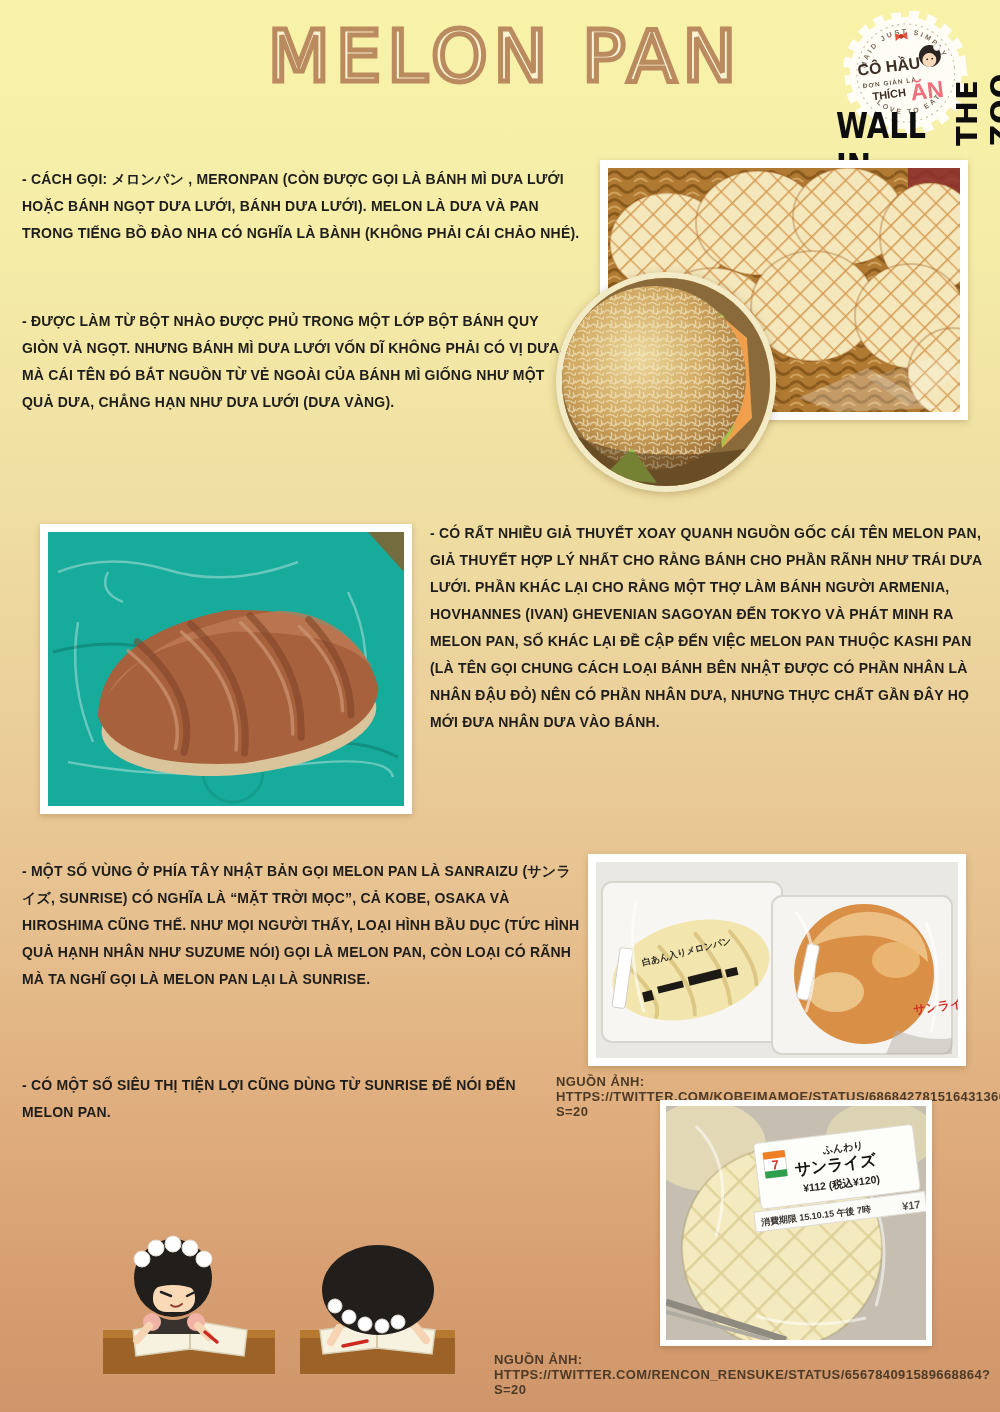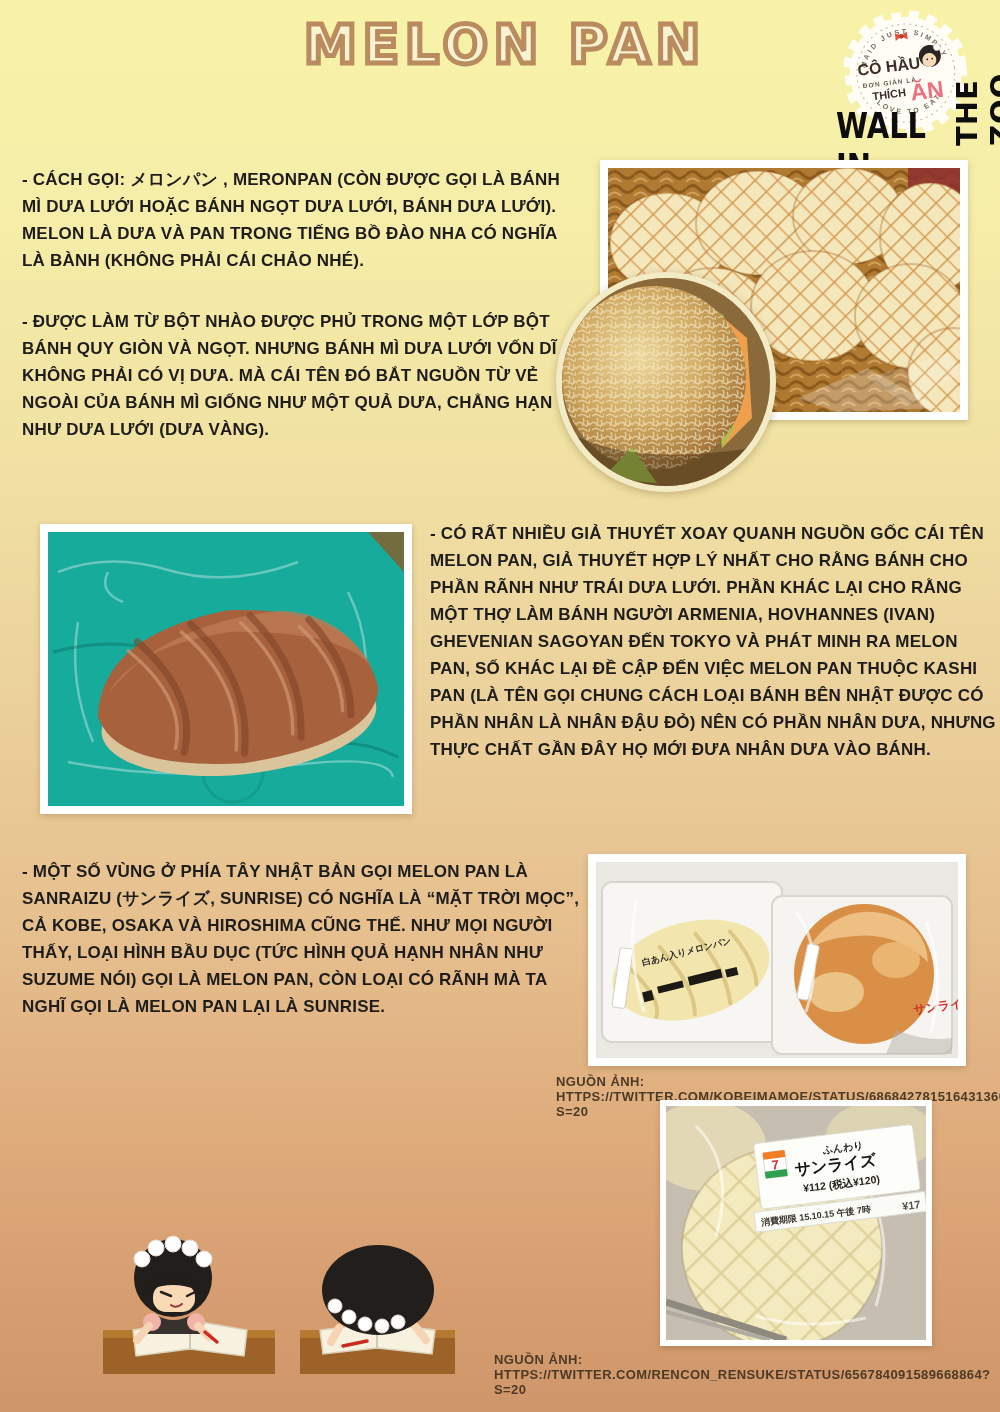--- a/index.html
+++ b/index.html
@@ -5,40 +5,40 @@
   html,body{margin:0;padding:0;}
   .page{
     position:relative; width:1000px; height:1412px; overflow:hidden;
     font-family:"Liberation Sans", sans-serif;
     background:linear-gradient(180deg,
       #f8f3a9 0%, #f5eda8 16%, #f0e0a3 34%, #ebd09b 50%,
       #e6bf8e 66%, #dfac7c 80%, #d69d70 92%, #cf966b 100%);
   }
   .title{
     position:absolute; left:235px; top:14px; width:540px; text-align:center;
-    font-size:53px; font-weight:700; letter-spacing:6px;
+    font-size:72px; font-weight:400; letter-spacing:6px;
     color:#faf3d2; -webkit-text-stroke:5px #bb8b60;
     text-shadow:0 0 1px #bb8b60;
     font-family:"DejaVu Sans", sans-serif;
   }
   .brand-line{
     position:absolute; left:836px; top:106px; width:125px;
     font-size:29px; font-weight:900; color:#0d0d0d; letter-spacing:0px;
     transform:scaleY(1.2); transform-origin:top left;
     font-family:"DejaVu Sans", sans-serif;
   }
   .brand-vert{
     position:absolute; left:950px; top:8px; height:138px;
     writing-mode:vertical-rl; transform:rotate(180deg);
     font-size:29px; font-weight:900; color:#0d0d0d; letter-spacing:1px;
     font-family:"DejaVu Sans", sans-serif;
   }
   .badge{ position:absolute; left:845px; top:12px; transform:rotate(-7deg); }
   .para{
-    position:absolute; font-size:17px; font-weight:700; color:#1e1d1b;
+    position:absolute; font-size:14px; font-weight:700; color:#1e1d1b;
     line-height:27px; letter-spacing:0.2px; white-space:pre-wrap;
   }
   .accent-red{ color:#e8362a; font-weight:800; }
   .src{
     position:absolute; font-size:13px; font-weight:700; color:#4d3a26;
     letter-spacing:0.4px;
   }
   .photo-frame{
     position:absolute; background:#ffffff; box-shadow:0 2px 6px rgba(90,60,20,.25);
   }
@@ -91,20 +91,21 @@
     </svg>
   </div>
 
   <div class="brand-line">WALL IN</div>
   <div class="brand-vert">THE ZOO</div>
 
   <div class="para" style="left:22px; top:166px; width:560px;">- CÁCH GỌI: メロンパン , MERONPAN (CÒN ĐƯỢC GỌI LÀ BÁNH MÌ DƯA LƯỚI HOẶC BÁNH NGỌT DƯA LƯỚI, BÁNH DƯA LƯỚI). MELON LÀ DƯA VÀ PAN TRONG TIẾNG BỒ ĐÀO NHA CÓ NGHĨA LÀ BÀNH (KHÔNG PHẢI CÁI CHẢO NHÉ).</div>
   <div class="para" style="left:22px; top:308px; width:556px;">- ĐƯỢC LÀM TỪ BỘT NHÀO ĐƯỢC PHỦ TRONG MỘT LỚP BỘT BÁNH QUY GIÒN VÀ NGỌT. NHƯNG BÁNH MÌ DƯA LƯỚI VỐN DĨ KHÔNG PHẢI CÓ VỊ DƯA. MÀ CÁI TÊN ĐÓ BẮT NGUỒN TỪ VẺ NGOÀI CỦA BÁNH MÌ GIỐNG NHƯ MỘT QUẢ DƯA, CHẲNG HẠN NHƯ DƯA LƯỚI (DƯA VÀNG).</div>
   <div class="para" style="left:430px; top:520px; width:568px;">- CÓ RẤT NHIỀU GIẢ THUYẾT XOAY QUANH NGUỒN GỐC CÁI TÊN MELON PAN, GIẢ THUYẾT HỢP LÝ NHẤT CHO RẰNG BÁNH CHO PHẦN RÃNH NHƯ TRÁI DƯA LƯỚI. PHẦN KHÁC LẠI CHO RẰNG MỘT THỢ LÀM BÁNH NGƯỜI ARMENIA, HOVHANNES (IVAN) GHEVENIAN SAGOYAN ĐẾN TOKYO VÀ PHÁT MINH RA MELON PAN, SỐ KHÁC LẠI ĐỀ CẬP ĐẾN VIỆC MELON PAN THUỘC KASHI PAN (LÀ TÊN GỌI CHUNG CÁCH LOẠI BÁNH BÊN NHẬT ĐƯỢC CÓ PHẦN NHÂN LÀ NHÂN ĐẬU ĐỎ) NÊN CÓ PHẦN NHÂN DƯA, NHƯNG THỰC CHẤT GẦN ĐÂY HỌ MỚI ĐƯA NHÂN DƯA VÀO BÁNH.</div>
   <div class="para" style="left:22px; top:858px; width:562px;">- MỘT SỐ VÙNG Ở PHÍA TÂY NHẬT BẢN GỌI MELON PAN LÀ SANRAIZU (サンライズ, SUNRISE) CÓ NGHĨA LÀ “MẶT TRỜI MỌC”, CẢ KOBE, OSAKA VÀ HIROSHIMA CŨNG THẾ. NHƯ MỌI NGƯỜI THẤY, LOẠI HÌNH BẦU DỤC (TỨC HÌNH QUẢ HẠNH NHÂN NHƯ SUZUME NÓI) GỌI LÀ MELON PAN, CÒN LOẠI CÓ RÃNH MÀ TA NGHĨ GỌI LÀ MELON PAN LẠI LÀ SUNRISE.</div>
+  <div class="para" style="left:22px; top:1072px; width:522px;">- CÓ MỘT SỐ SIÊU THỊ TIỆN LỢI CŨNG DÙNG TỪ SUNRISE ĐỂ NÓI ĐẾN MELON PAN.</div>
 
   <div class="src" style="left:556px; top:1074px; width:440px;">NGUỒN ẢNH: HTTPS://TWITTER.COM/KOBEIMAMOE/STATUS/686842781516431360?S=20</div>
   <div class="src" style="left:494px; top:1352px; width:506px;">NGUỒN ẢNH: HTTPS://TWITTER.COM/RENCON_RENSUKE/STATUS/656784091589668864?S=20</div>
 
   <div class="photo-frame" style="left:600px; top:160px; padding:8px;">
     <svg width="352" height="244" viewBox="0 0 352 244">
       <defs>
         <pattern id="weave" width="26" height="14" patternUnits="userSpaceOnUse">
           <rect width="26" height="14" fill="#b07a33"></rect>
           <path d="M0 7 Q6.5 0 13 7 T26 7" stroke="#8a5a1d" stroke-width="3" fill="none"></path>

